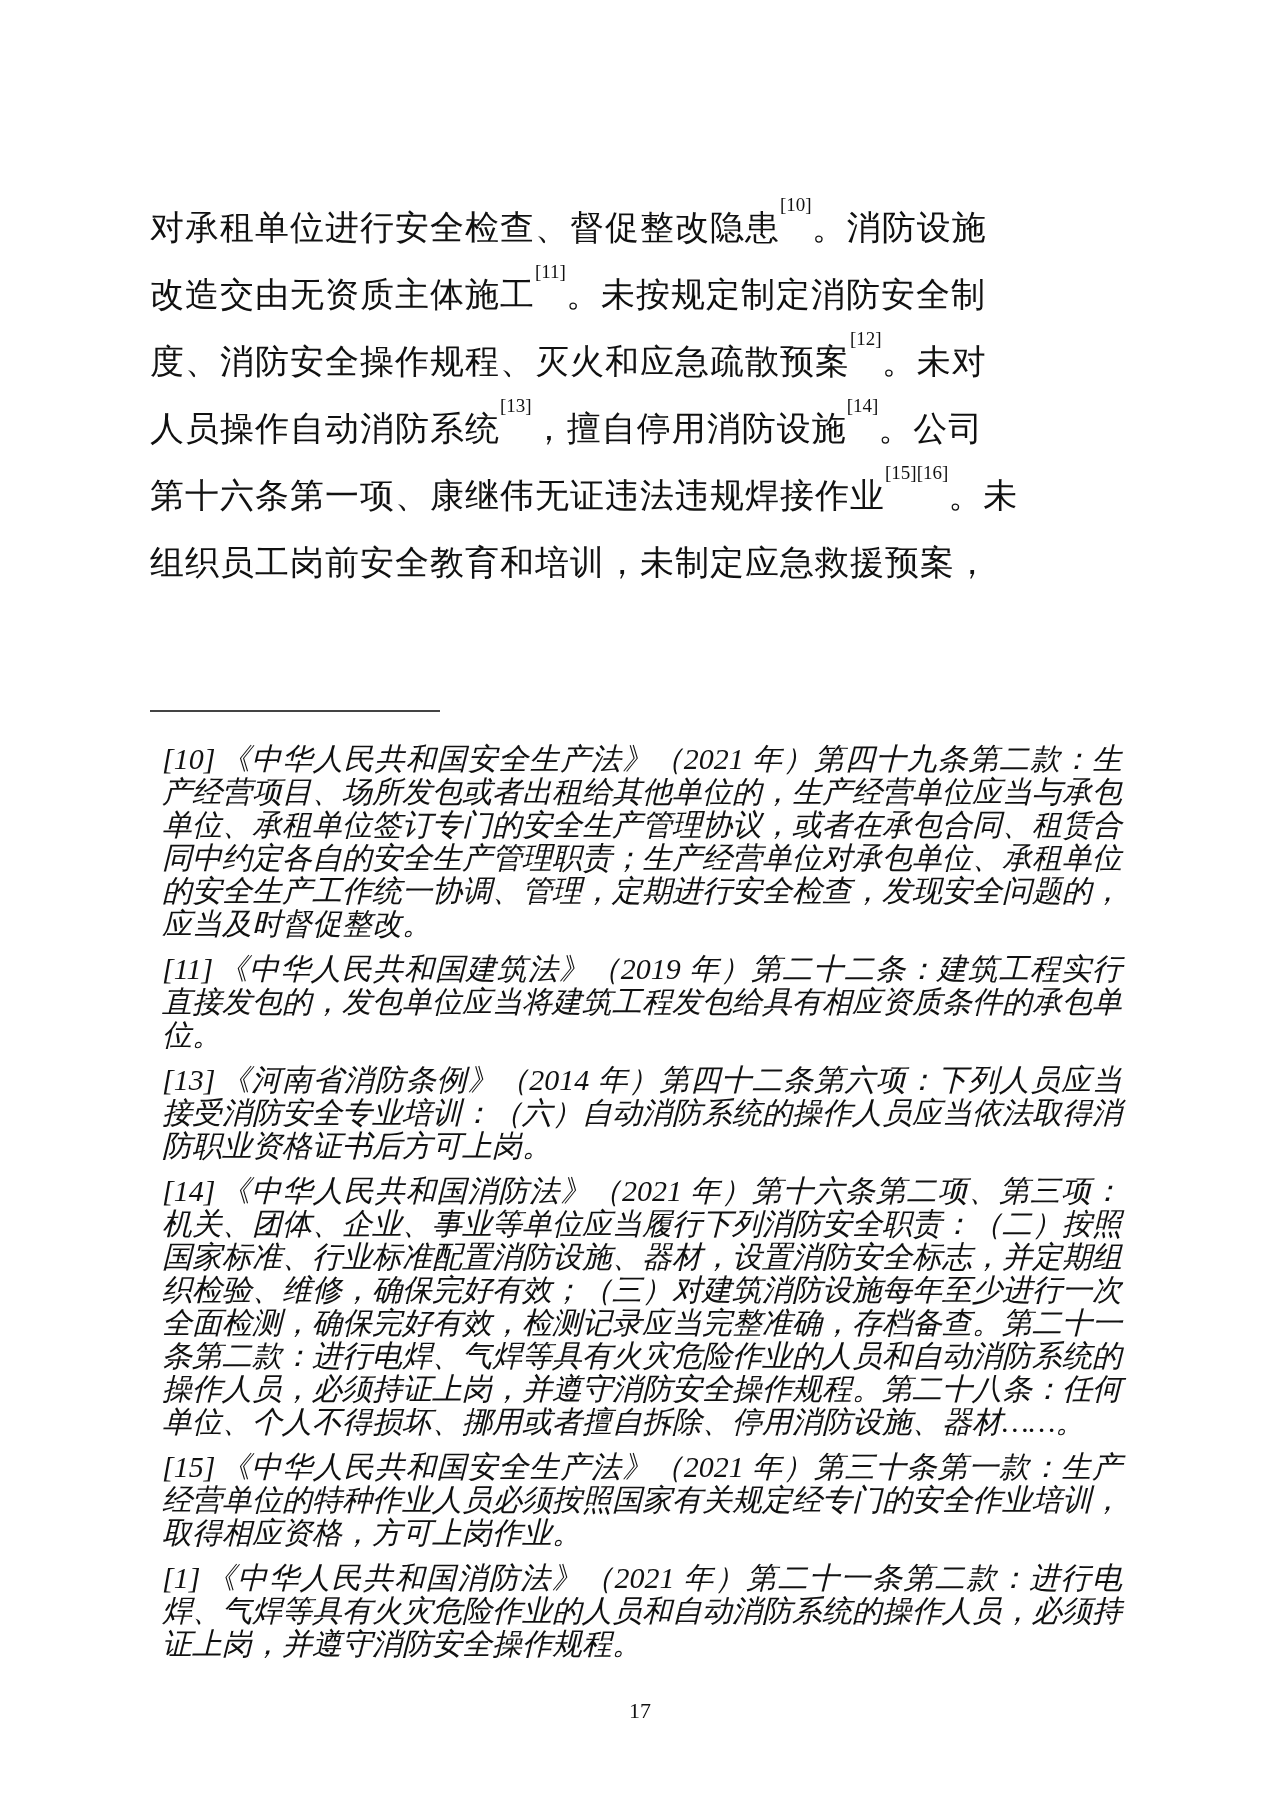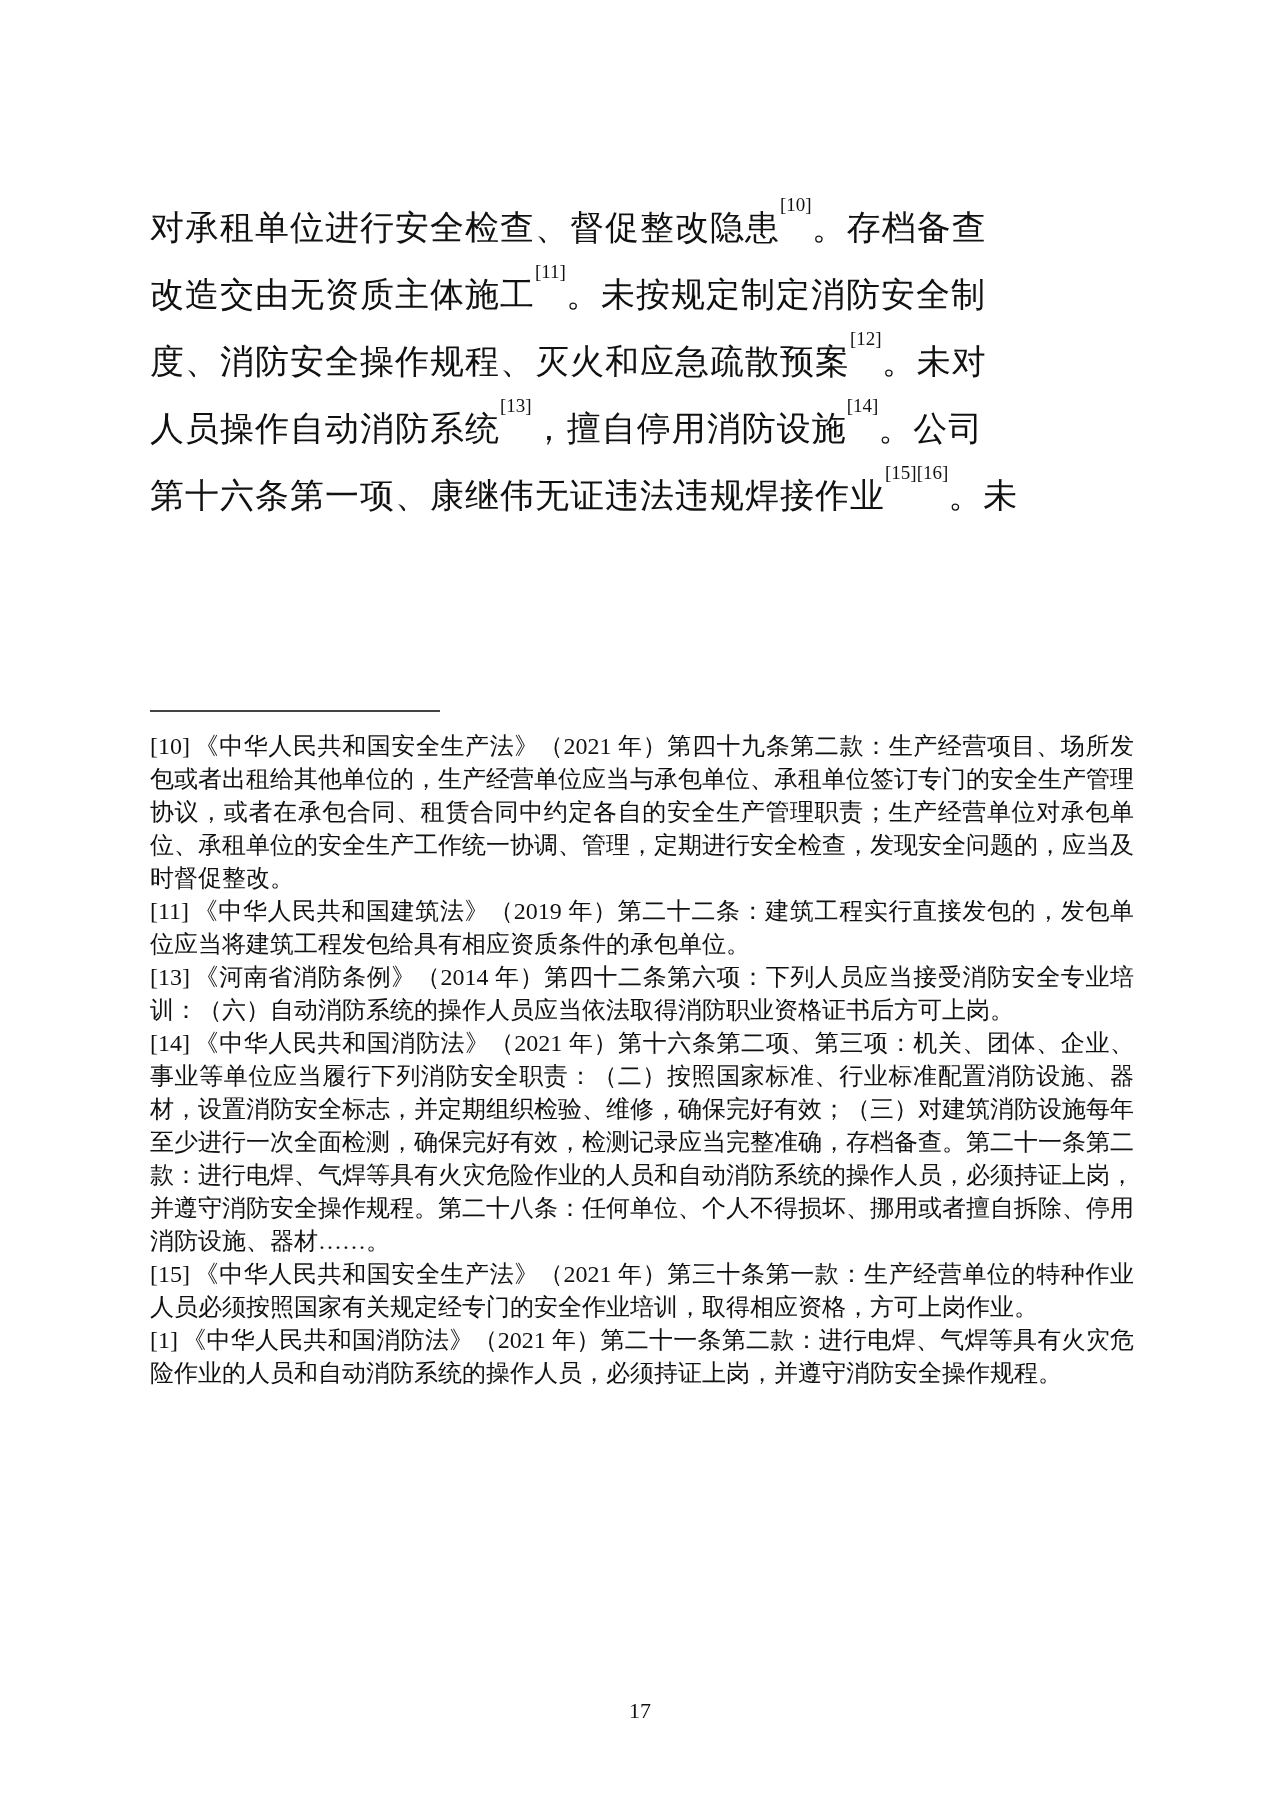--- a/index.html
+++ b/index.html
@@ -55,25 +55,26 @@
     border-top: 2px solid #444444;
     margin: 0;
   }
   .footnotes {
     position: absolute;
     left: 150px;
     right: 146px;
     top: 730px;
   }
   .footnote {
-    margin: 0;
-    font-size: 24px;
+    margin: 12px;
+    font-size: 30px;
     line-height: 33px;
     text-align: justify;
     text-justify: inter-character;
+    font-style: italic;
   }
   .fn-marker {
     margin-right: 4px;
   }
   .page-number {
     position: absolute;
     left: 0;
     right: 0;
     top: 1682px;
     text-align: center;
@@ -81,25 +82,26 @@
     color: #111111;
     margin-top: 16px;
   }
 </style>
 </head>
 <body>
 
 <div class="page">
 
   <div class="body-text">
-      <div class="body-line"><span>对承租单位进行安全检查、督促整改隐患</span><sup class="fnref">[10]</sup><span>。存档备查</span></div>
+      <div class="body-line"><span>对承租单位进行安全检查、督促整改隐患</span><sup class="fnref">[10]</sup><span>。消防设施</span></div>
       <div class="body-line"><span>改造交由无资质主体施工</span><sup class="fnref">[11]</sup><span>。未按规定制定消防安全制</span></div>
       <div class="body-line"><span>度、消防安全操作规程、灭火和应急疏散预案</span><sup class="fnref">[12]</sup><span>。未对</span></div>
       <div class="body-line"><span>人员操作自动消防系统</span><sup class="fnref">[13]</sup><span>，擅自停用消防设施</span><sup class="fnref">[14]</sup><span>。公司</span></div>
       <div class="body-line"><span>第十六条第一项、康继伟无证违法违规焊接作业</span><sup class="fnref">[15][16]</sup><span>。未</span></div>
+      <div class="body-line"><span>组织员工岗前安全教育和培训，未制定应急救援预案，</span></div>
     </div>
 
   <hr class="fn-separator">
 
   <div class="footnotes">
       <p class="footnote"><span class="fn-marker">[10]</span><span>《中华人民共和国安全生产法》（2021 年）第四十九条第二款：生产经营项目、场所发包或者出租给其他单位的，生产经营单位应当与承包单位、承租单位签订专门的安全生产管理协议，或者在承包合同、租赁合同中约定各自的安全生产管理职责；生产经营单位对承包单位、承租单位的安全生产工作统一协调、管理，定期进行安全检查，发现安全问题的，应当及时督促整改。</span></p>
       <p class="footnote"><span class="fn-marker">[11]</span><span>《中华人民共和国建筑法》（2019 年）第二十二条：建筑工程实行直接发包的，发包单位应当将建筑工程发包给具有相应资质条件的承包单位。</span></p>
       <p class="footnote"><span class="fn-marker">[13]</span><span>《河南省消防条例》（2014 年）第四十二条第六项：下列人员应当接受消防安全专业培训：（六）自动消防系统的操作人员应当依法取得消防职业资格证书后方可上岗。</span></p>
       <p class="footnote"><span class="fn-marker">[14]</span><span>《中华人民共和国消防法》（2021 年）第十六条第二项、第三项：机关、团体、企业、事业等单位应当履行下列消防安全职责：（二）按照国家标准、行业标准配置消防设施、器材，设置消防安全标志，并定期组织检验、维修，确保完好有效；（三）对建筑消防设施每年至少进行一次全面检测，确保完好有效，检测记录应当完整准确，存档备查。第二十一条第二款：进行电焊、气焊等具有火灾危险作业的人员和自动消防系统的操作人员，必须持证上岗，并遵守消防安全操作规程。第二十八条：任何单位、个人不得损坏、挪用或者擅自拆除、停用消防设施、器材……。</span></p>
       <p class="footnote"><span class="fn-marker">[15]</span><span>《中华人民共和国安全生产法》（2021 年）第三十条第一款：生产经营单位的特种作业人员必须按照国家有关规定经专门的安全作业培训，取得相应资格，方可上岗作业。</span></p>

